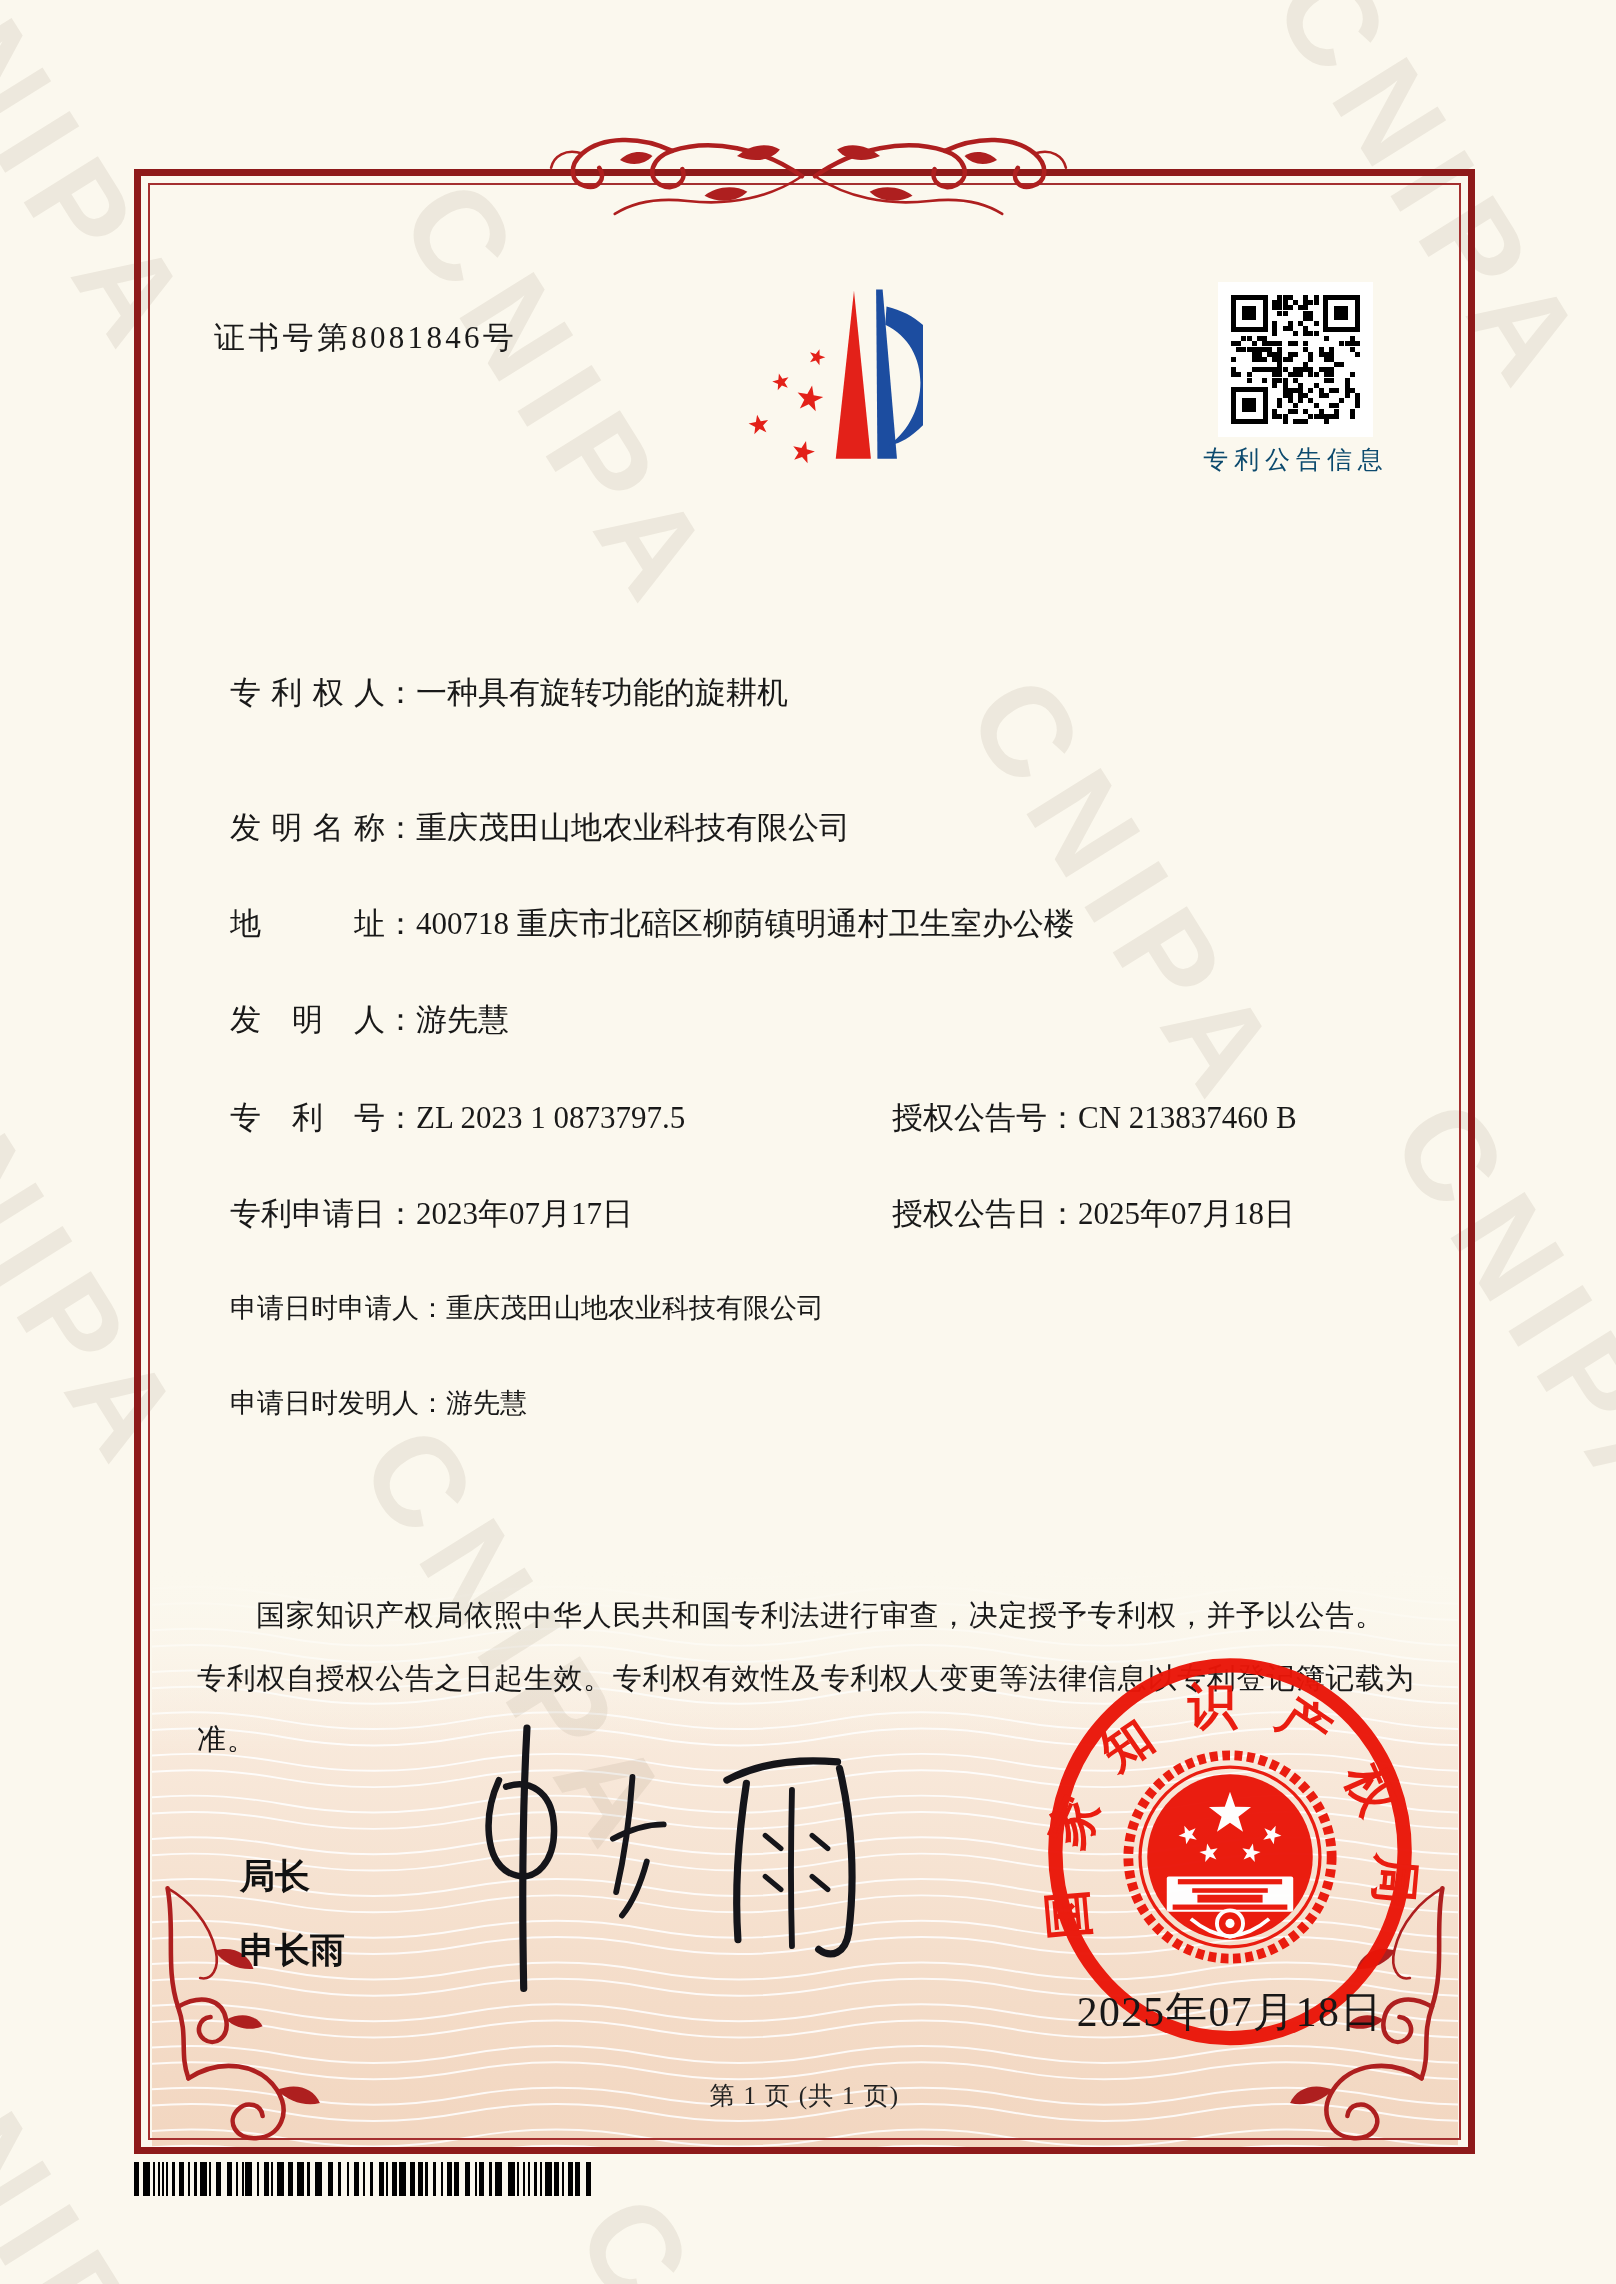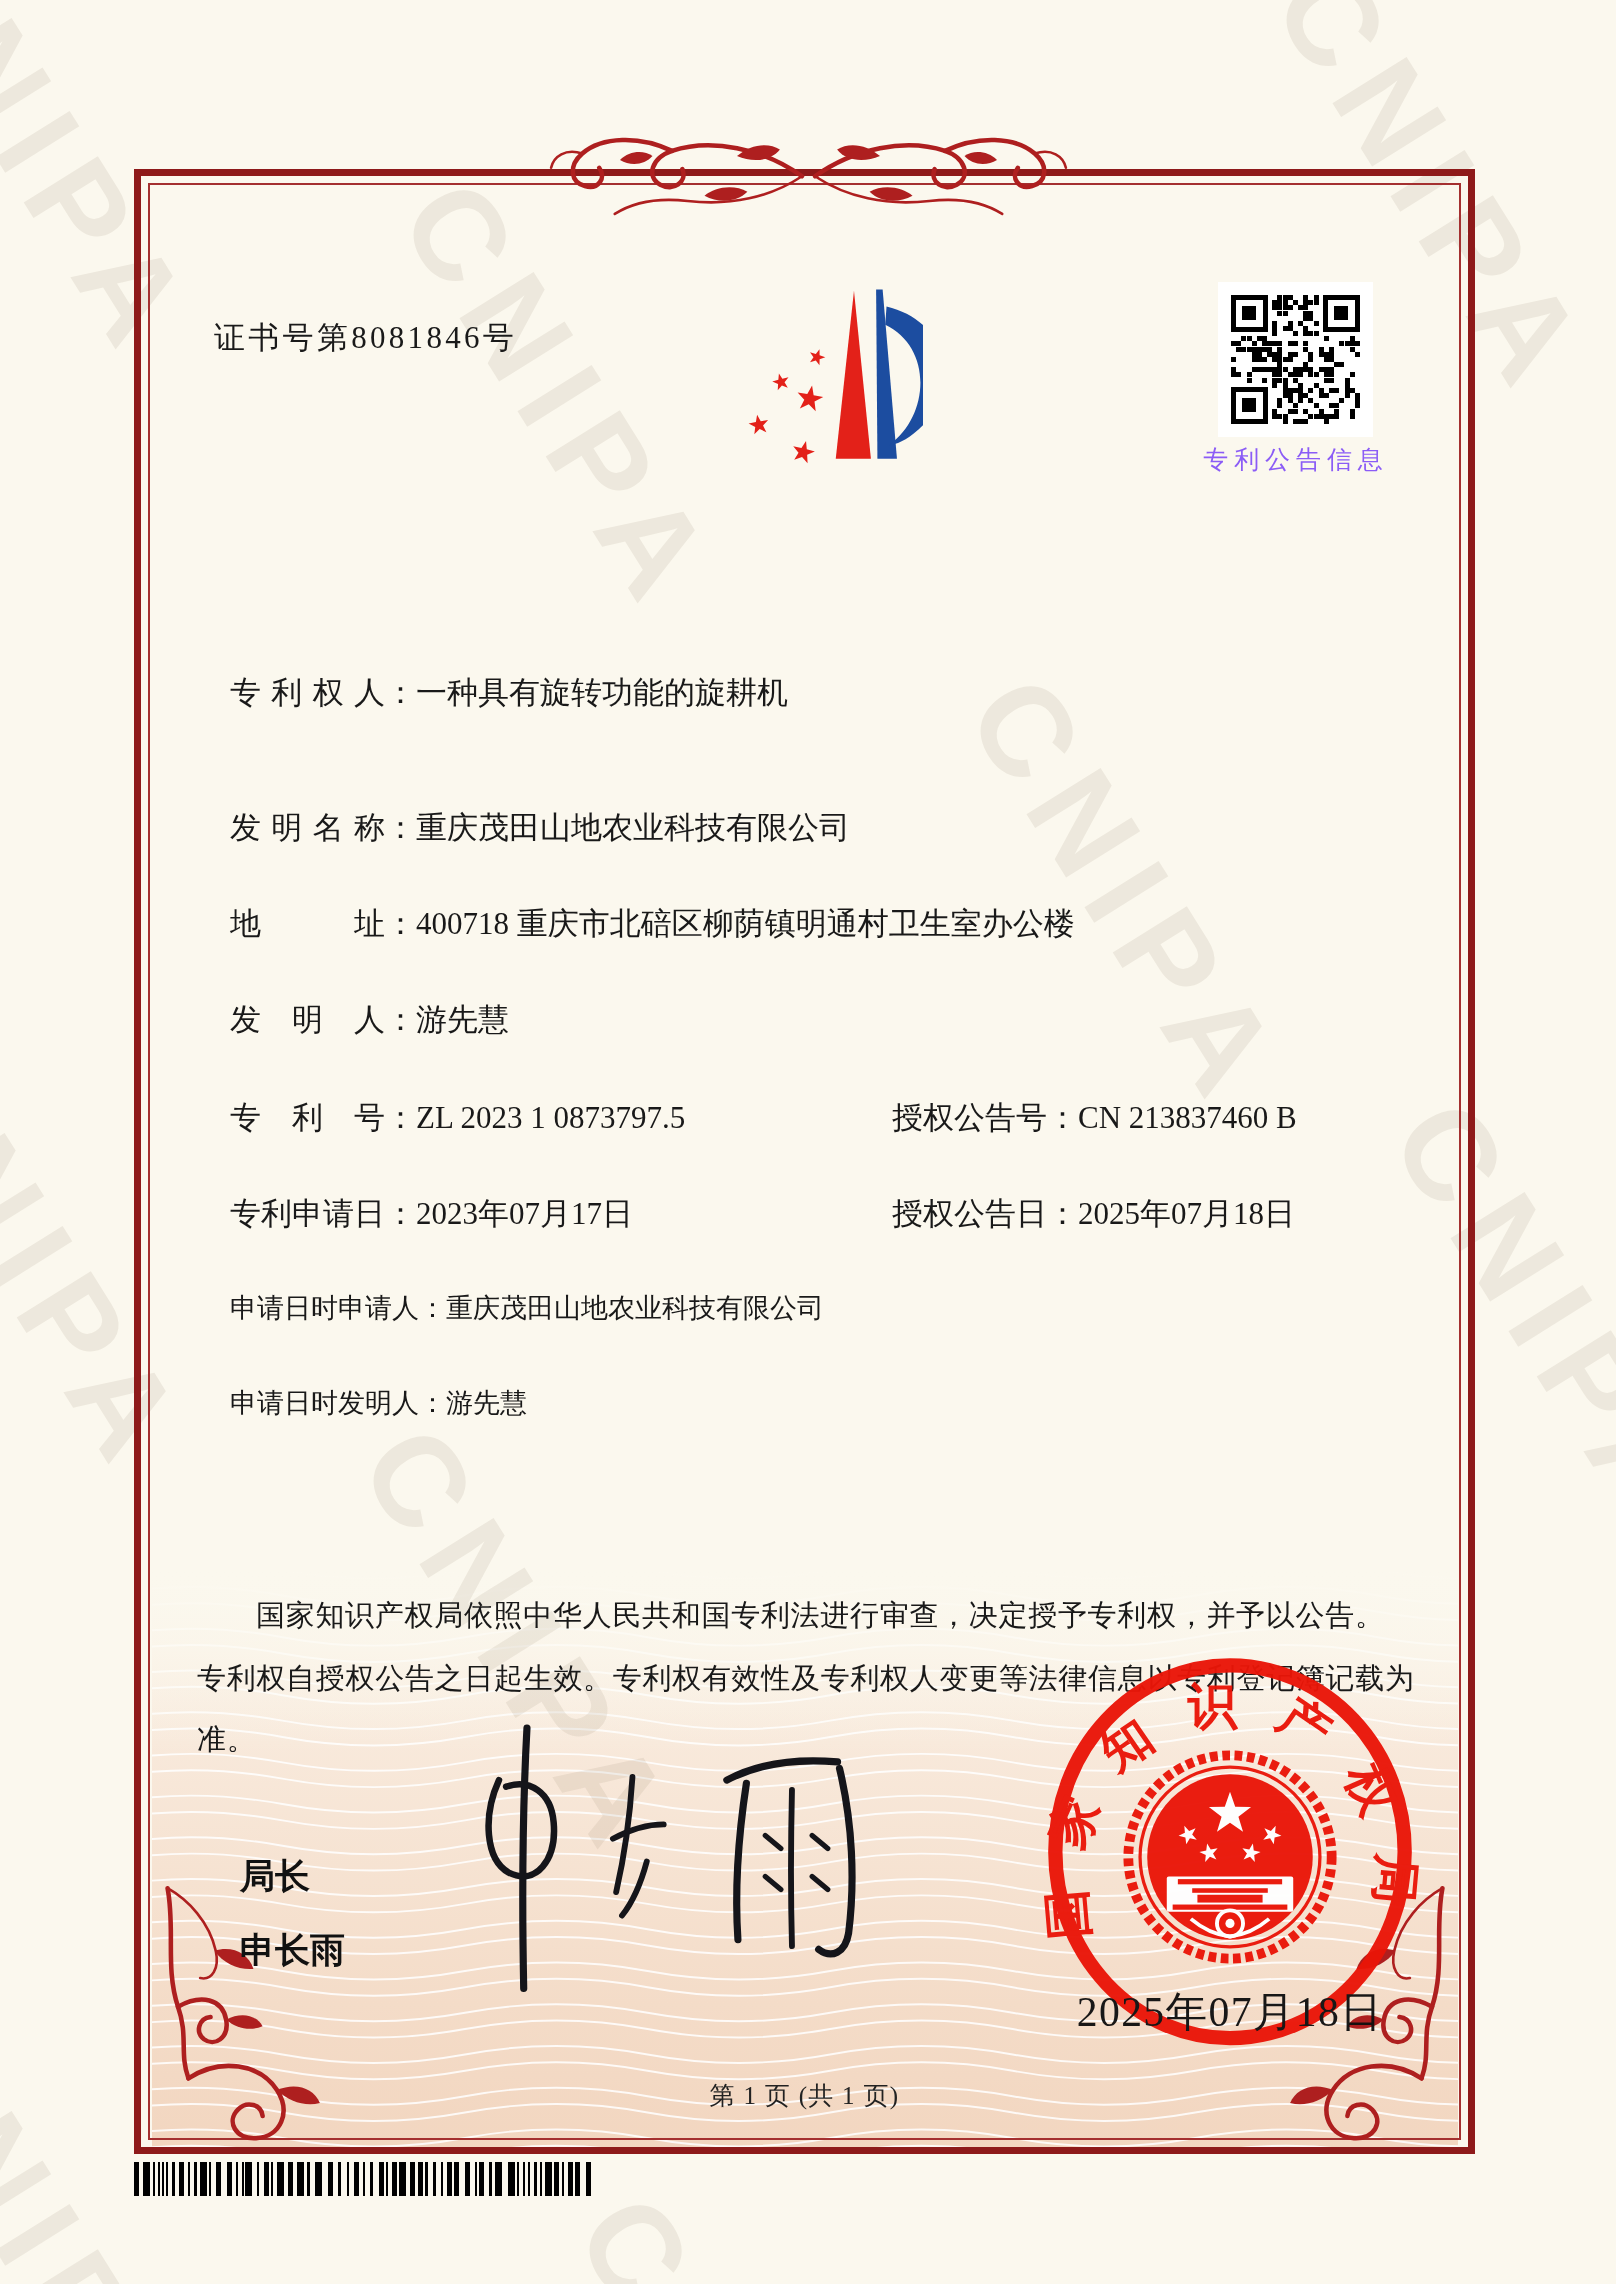--- a/index.html
+++ b/index.html
@@ -35,21 +35,21 @@
   
   .cert-no{position:absolute; z-index:6; left:214px; top:317px; font-size:31px; letter-spacing:3.3px;}
   .logo{position:absolute; z-index:6; left:699px; top:284px;}
   .qr-box{position:absolute; z-index:6; left:1218px; top:282px; width:155px; height:155px; background:#ffffff;}
   .qr-area{position:absolute; left:13px; top:13px; width:129px; height:129px;}
   .qf{position:absolute; width:37px; height:37px; border:5.9px solid #000; box-sizing:border-box;}
   .qf::after{content:""; position:absolute; left:5.9px; top:5.9px; width:13.7px; height:13.7px; background:#000;}
   .qf-tl{left:0;top:0;} .qf-tr{right:0;top:0;} .qf-bl{left:0;bottom:0;}
   .qm{position:absolute; width:5.2px; height:5.2px; background:#000;}
   .qr-label{position:absolute; z-index:6; left:1195px; top:443px; width:202px; text-align:center;
-    font-size:25px; letter-spacing:5.9px; color:#8b5cf6;}
+    font-size:25px; letter-spacing:5.9px; color:#0c4a6e;}
   .title{position:absolute; z-index:6; left:134px; top:484px; width:1341px; text-align:center;
     font-size:82px; font-weight:700; letter-spacing:37px; text-indent:37px; color:#111;}
   
   .row{position:absolute; z-index:6; left:230px; font-size:31px; white-space:nowrap; color:#191919;}
   .row .lab{display:inline-block; width:155px; text-align:justify; text-align-last:justify; vertical-align:bottom;}
   .row.rcol{left:892px;}
   .row.small{font-size:27px;}
   .row .lab-auto{display:inline-block;}
   
   .statement{position:absolute; z-index:6; left:197px; top:1587px; width:1221px;

